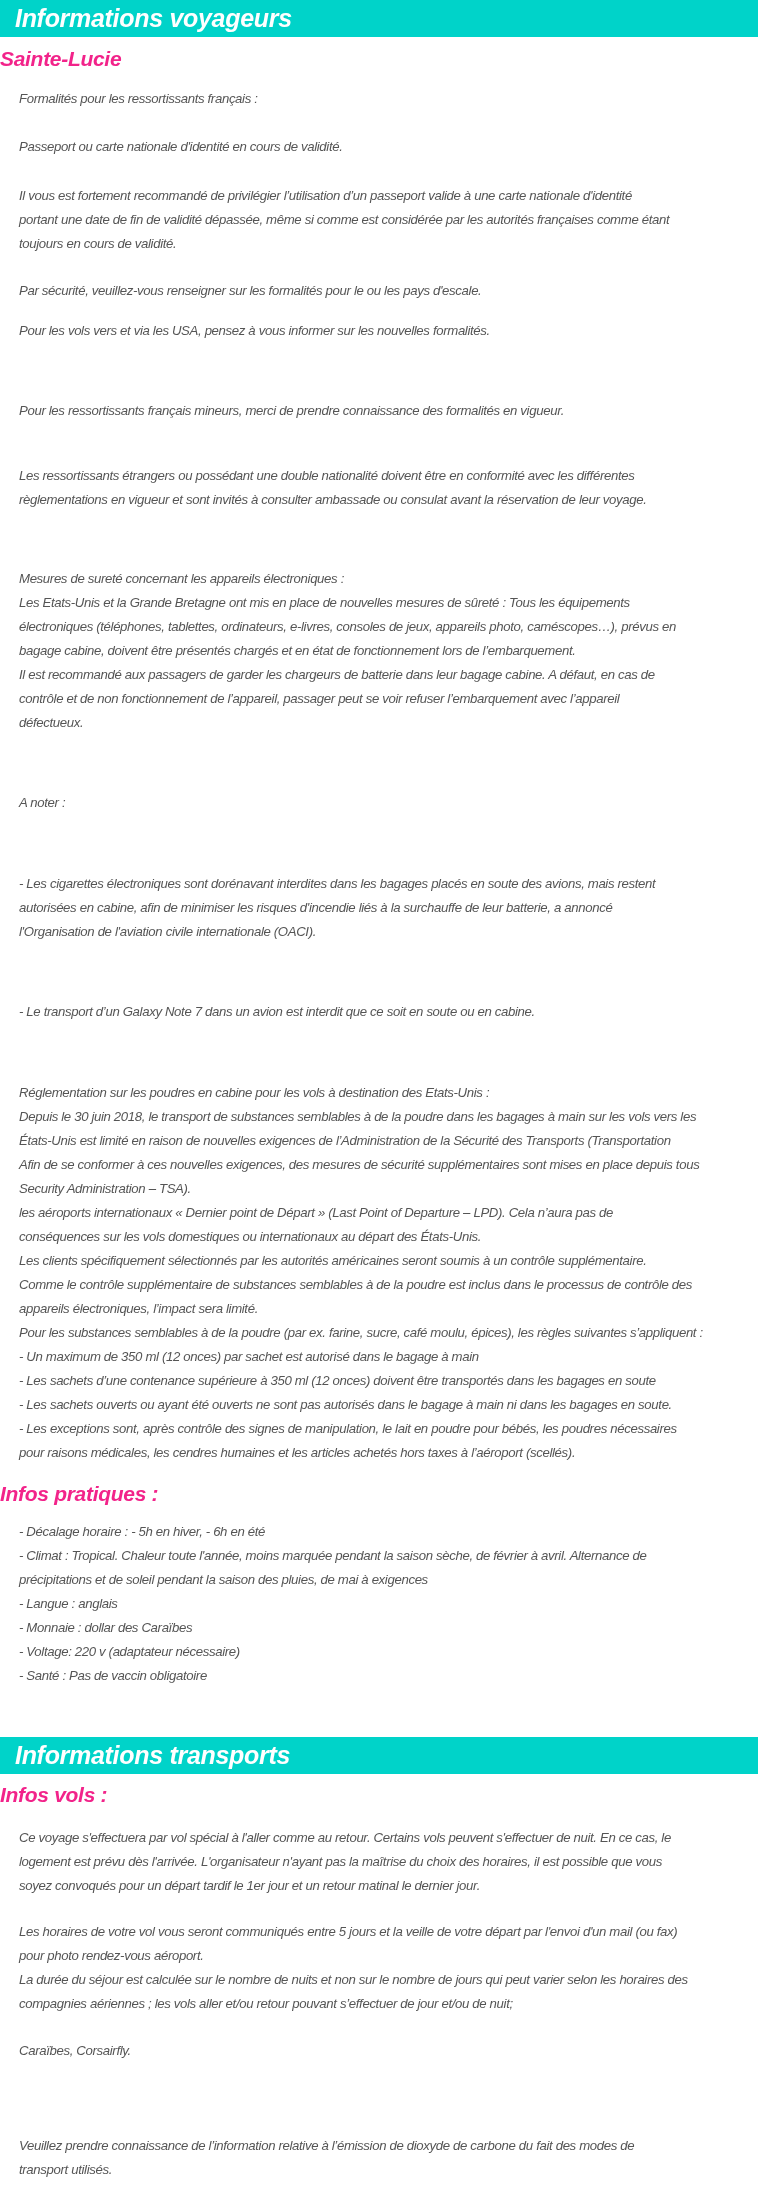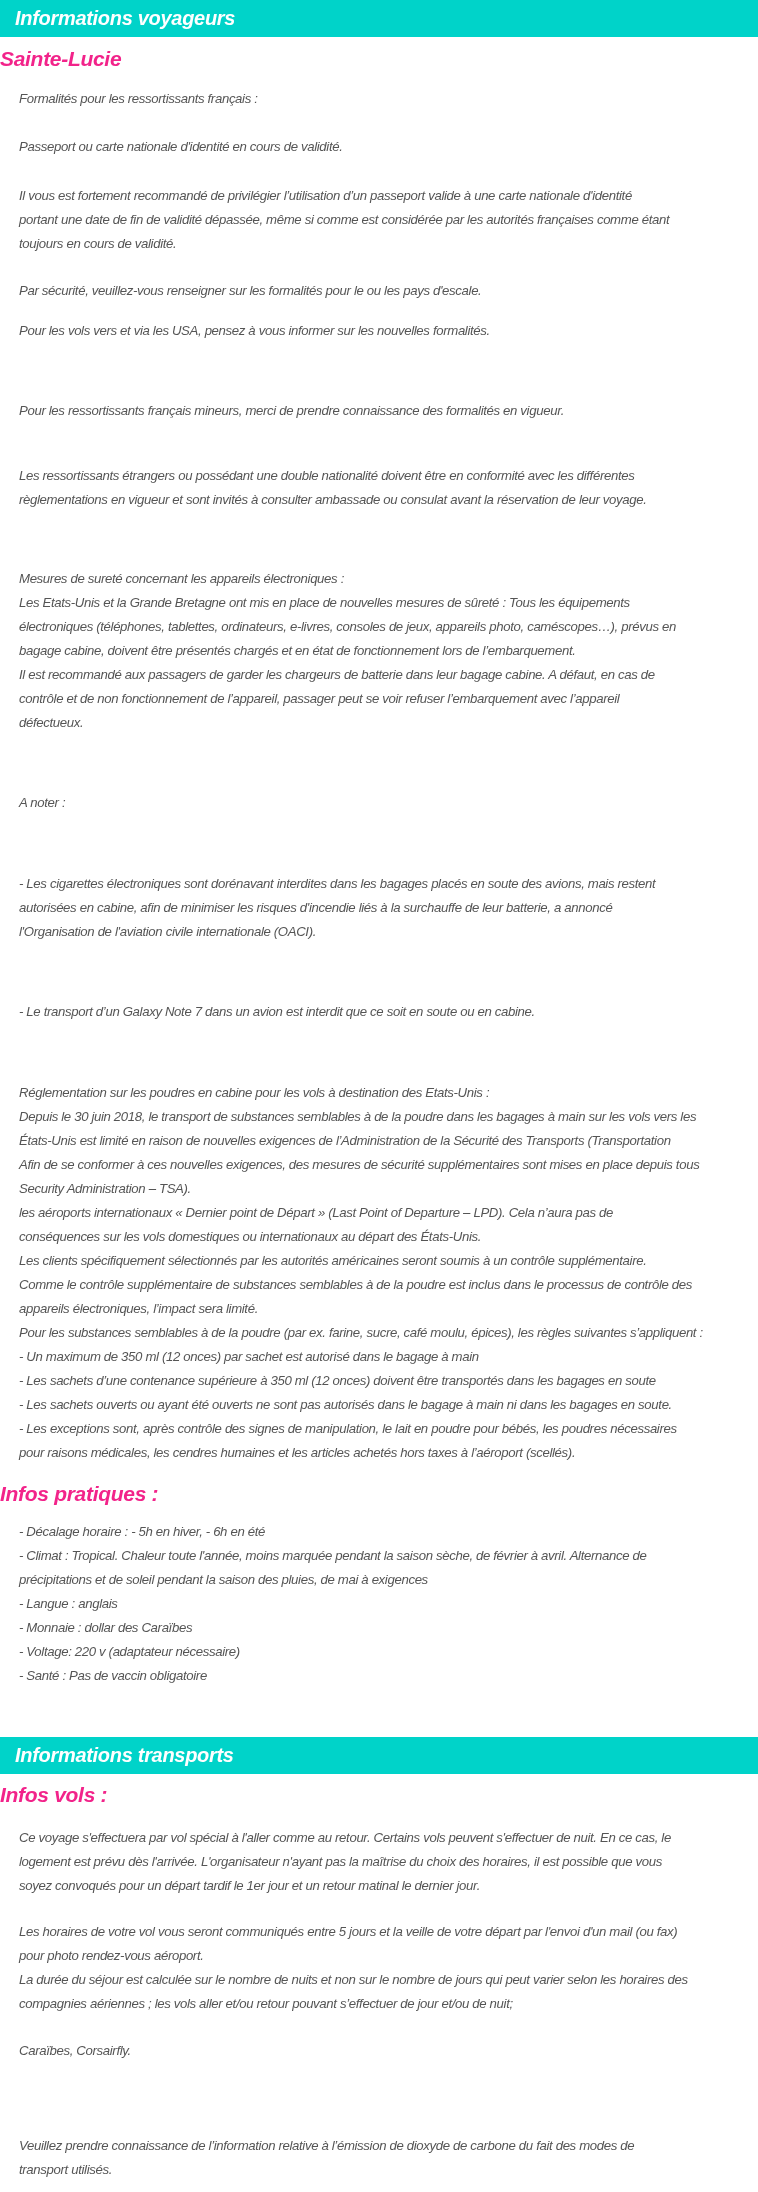--- a/index.html
+++ b/index.html
@@ -9,21 +9,21 @@
     overflow: hidden;
     font-family: "Liberation Sans", "DejaVu Sans", sans-serif;
     color: #555555;
     position: relative;
   }
   .bar {
     position: absolute; left: 0; width: 758px; height: 37px;
     background: #00d3c9;
     color: #ffffff;
     font-style: italic; font-weight: bold;
-    font-size: 20px; line-height: 37px;
+    font-size: 25px; line-height: 37px;
     letter-spacing: -0.3px;
     box-sizing: border-box;
     padding-left: 15px;
     white-space: nowrap;
   }
   .h2 {
     position: absolute; left: 0;
     color: #f2238a;
     font-style: italic; font-weight: bold;
     font-size: 21px; line-height: 28px;

